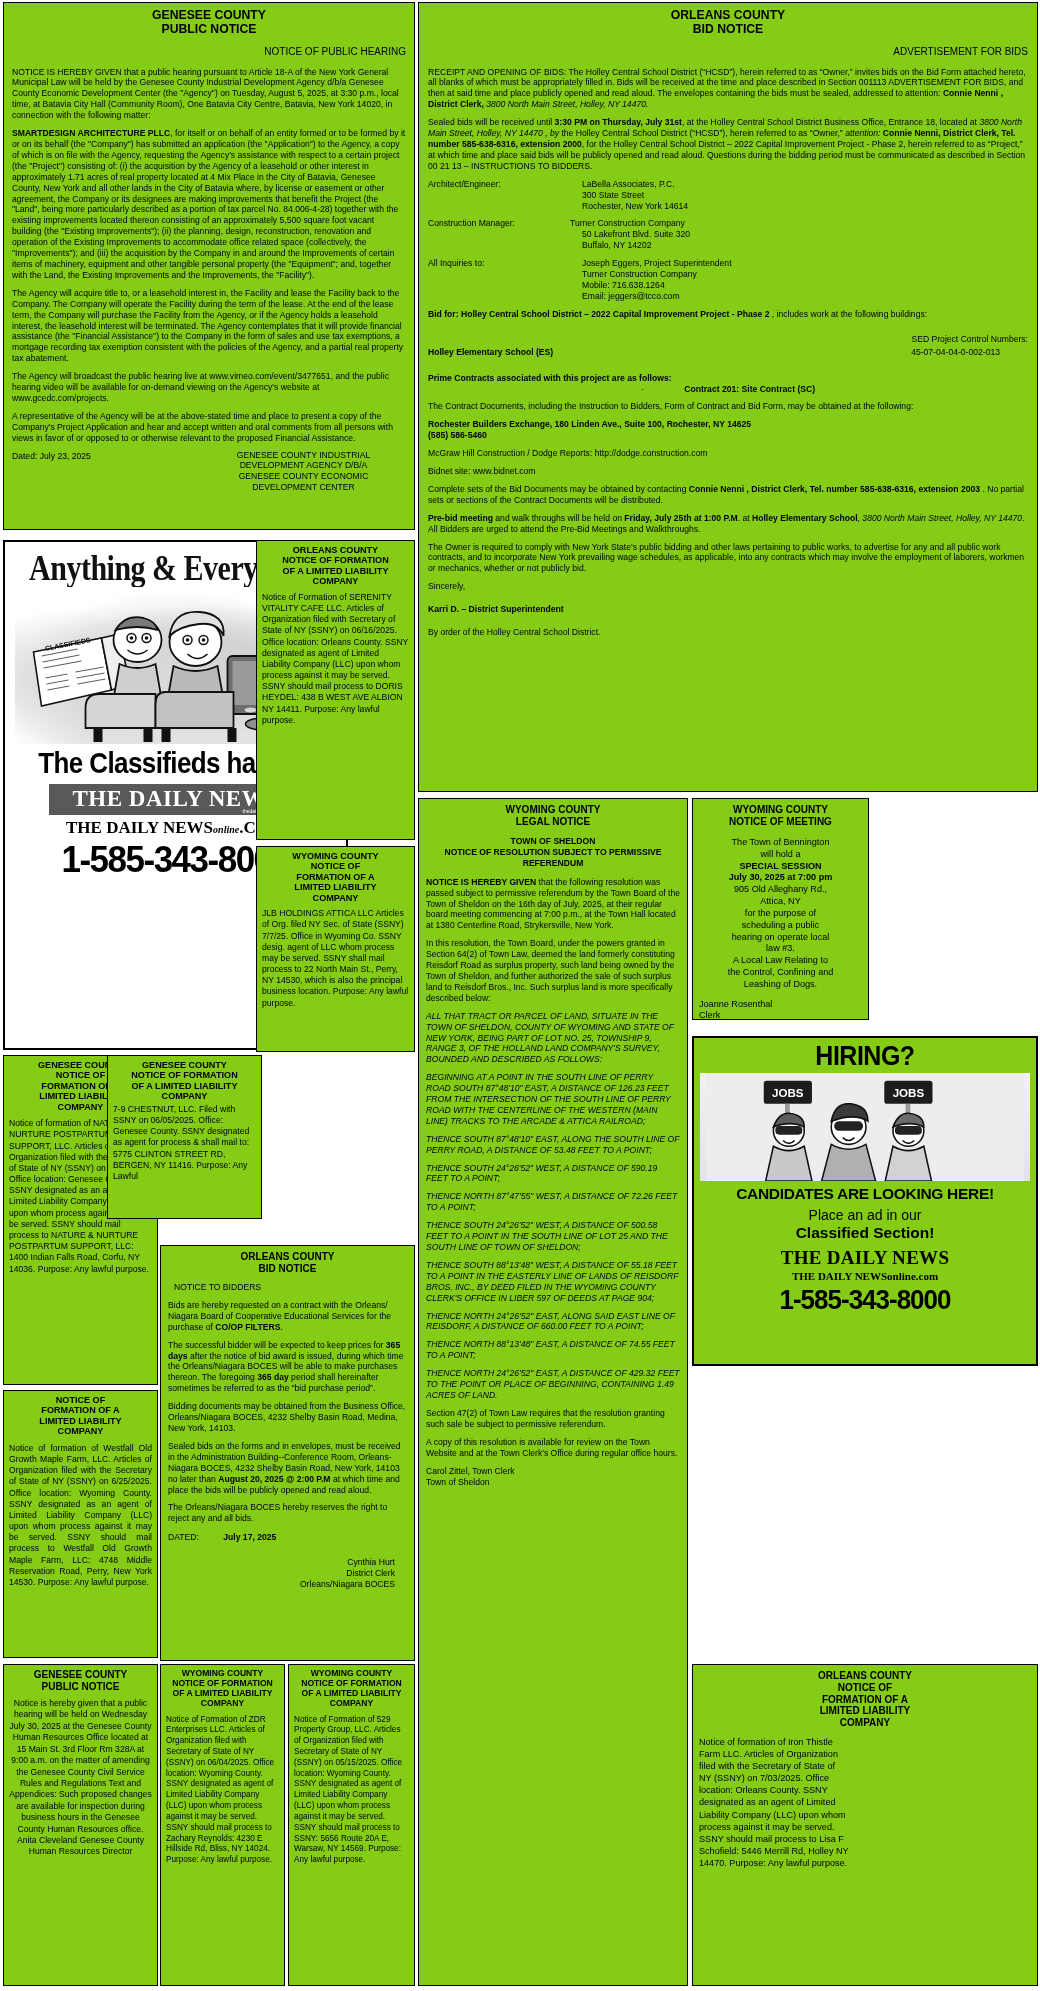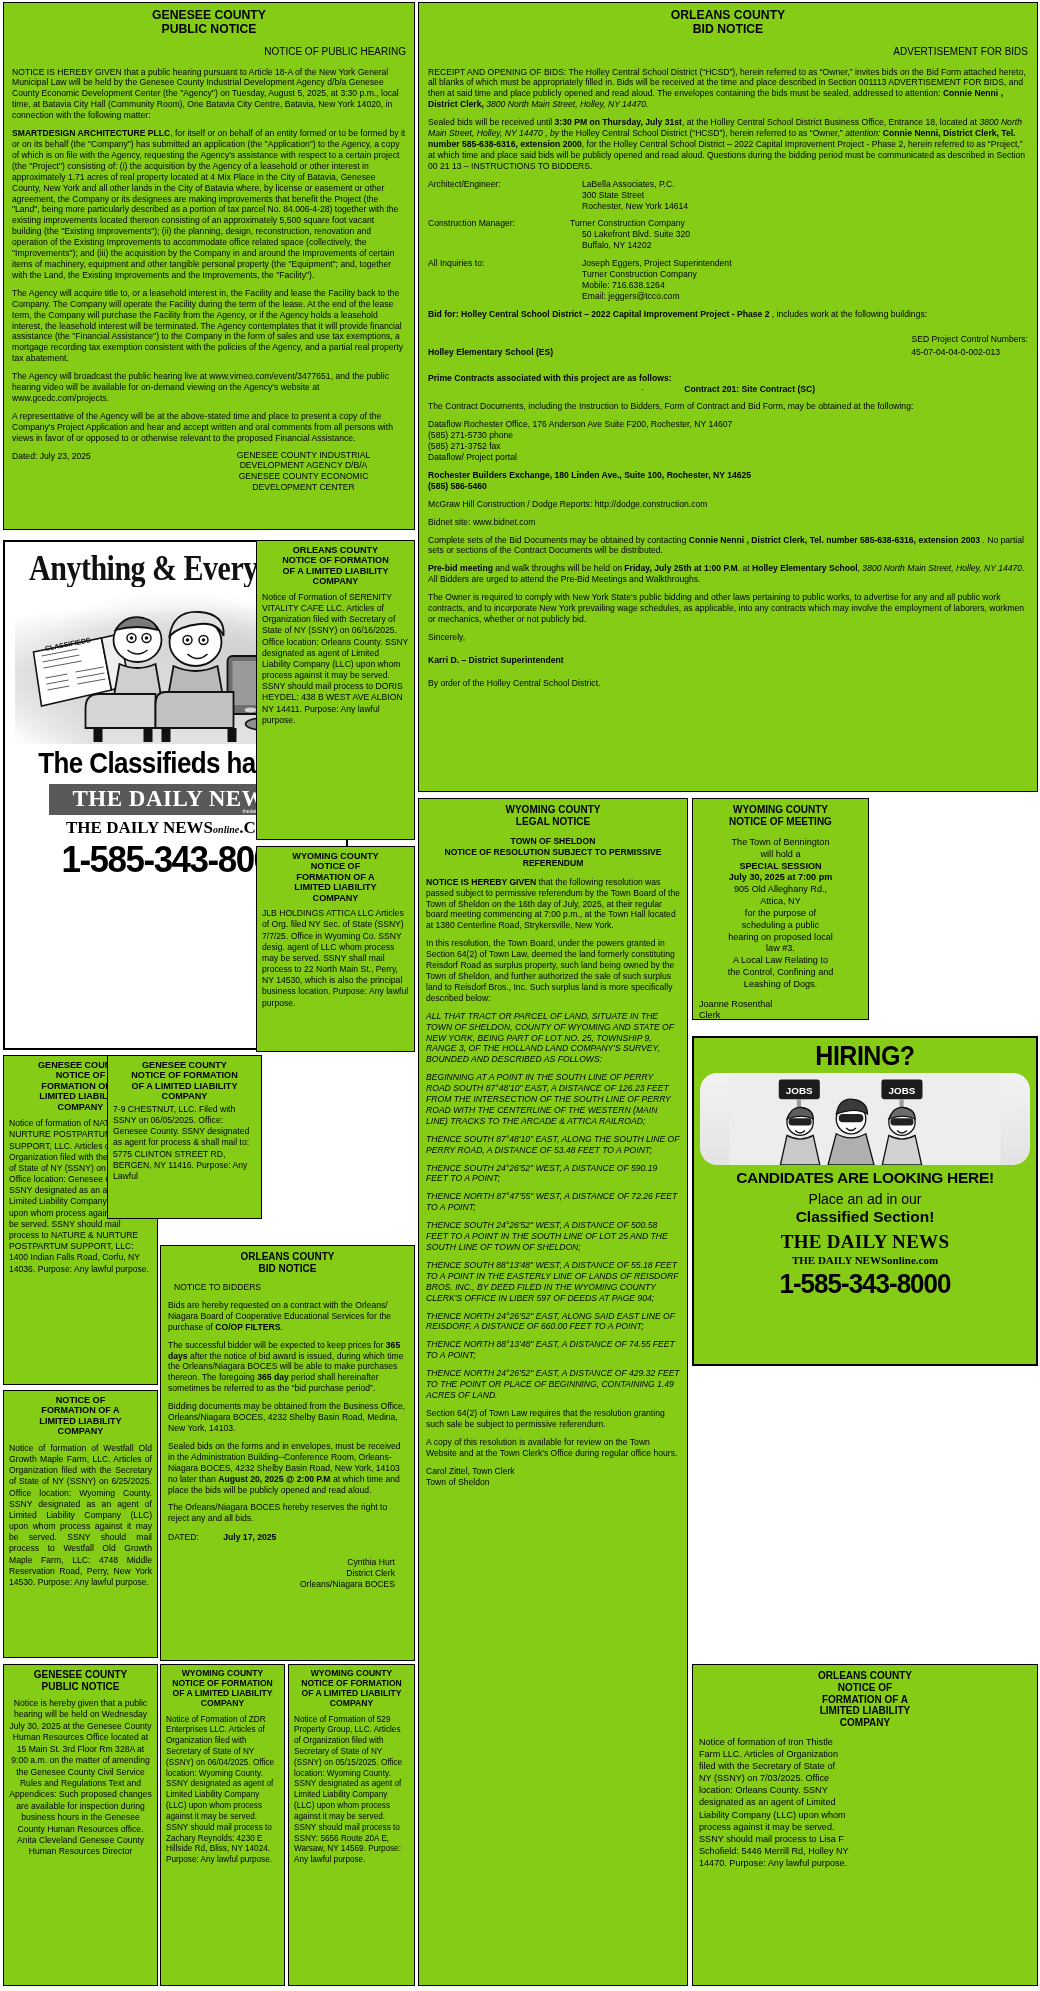--- a/index.html
+++ b/index.html
@@ -121,24 +121,23 @@
 
   
   #hiring-ad { border:2.5px solid #000; padding:0; }
   .hiring-title {
     text-align:center; font-weight:bold; font-size:25px;
     font-family:"Liberation Sans", sans-serif;
     margin-top:3px; letter-spacing:-0.5px;
     transform:scaleY(1.1);
   }
   .hiring-art {
-    height:92px; margin:3px 6px 0 6px; position:relative;
+    height:108px; margin:3px 6px 0 6px; position:relative;
     background:linear-gradient(#f2f2f2,#e3e3e3);
     overflow:hidden;
-    border-radius:17px;
   }
   .hiring-cta {
     text-align:center; font-weight:bold; font-size:15.5px;
     line-height:1.05; margin-top:5px; letter-spacing:-0.3px;
   }
   .hiring-sub {
     text-align:center; font-size:14px; line-height:1.12; margin-top:6px;
   }
   .hiring-sub .big { font-weight:bold; font-size:15.5px; display:block; }
   .hiring-dn {
@@ -228,26 +227,20 @@
     </div>
 
     <div class="b">Prime Contracts associated with this project are as follows:</div>
     <div style="margin-bottom:7px;text-align:center;">
       <span>·</span>
       <span class="b" style="padding-left:38px;">Contract 201: Site Contract (SC)</span>
     </div>
 
     <p>The Contract Documents, including the Instruction to Bidders, Form of Contract and Bid Form, may be obtained at the following:</p>
 
-    <div style="margin-bottom:7px;">
-      <div>Dataflow Rochester Office, 176 Anderson Ave Suite F200, Rochester, NY 14607</div>
-      <div>(585) 271-5730 phone</div>
-      <div>(585) 271-3752 fax</div>
-      <div>Dataflow/ Project portal</div>
-    </div>
     <div style="margin-bottom:7px;font-weight:bold;">
       <div>Rochester Builders Exchange, 180 Linden Ave., Suite 100, Rochester, NY 14625</div>
       <div>(585) 586-5460</div>
     </div>
     <div style="margin-bottom:7px;">
       <div>McGraw Hill Construction / Dodge Reports: http://dodge.construction.com</div>
     </div>
     <div style="margin-bottom:7px;">
       <div>Bidnet site: www.bidnet.com</div>
     </div>
@@ -455,21 +448,21 @@
     <p class="f85 i">BEGINNING AT A POINT IN THE SOUTH LINE OF PERRY ROAD SOUTH 87°48'10" EAST, A DISTANCE OF 126.23 FEET FROM THE INTERSECTION OF THE SOUTH LINE OF PERRY ROAD WITH THE CENTERLINE OF THE WESTERN (MAIN LINE) TRACKS TO THE ARCADE &amp; ATTICA RAILROAD;</p>
     <p class="f85 i">THENCE SOUTH 87°48'10" EAST, ALONG THE SOUTH LINE OF PERRY ROAD, A DISTANCE OF 53.48 FEET TO A POINT;</p>
     <p class="f85 i">THENCE SOUTH 24°26'52" WEST, A DISTANCE OF 590.19 FEET TO A POINT;</p>
     <p class="f85 i">THENCE NORTH 87°47'55" WEST, A DISTANCE OF 72.26 FEET TO A POINT;</p>
     <p class="f85 i">THENCE SOUTH 24°26'52" WEST, A DISTANCE OF 500.58 FEET TO A POINT IN THE SOUTH LINE OF LOT 25 AND THE SOUTH LINE OF TOWN OF SHELDON;</p>
     <p class="f85 i">THENCE SOUTH 88°13'48" WEST, A DISTANCE OF 55.18 FEET TO A POINT IN THE EASTERLY LINE OF LANDS OF REISDORF BROS. INC., BY DEED FILED IN THE WYOMING COUNTY CLERK'S OFFICE IN LIBER 597 OF DEEDS AT PAGE 904;</p>
     <p class="f85 i">THENCE NORTH 24°26'52" EAST, ALONG SAID EAST LINE OF REISDORF, A DISTANCE OF 660.00 FEET TO A POINT;</p>
     <p class="f85 i">THENCE NORTH 88°13'48" EAST, A DISTANCE OF 74.55 FEET TO A POINT;</p>
     <p class="f85 i">THENCE NORTH 24°26'52" EAST, A DISTANCE OF 429.32 FEET TO THE POINT OR PLACE OF BEGINNING, CONTAINING 1.49 ACRES OF LAND.</p>
 
-    <p class="f85">Section 64(2) of Town Law requires that the resolution granting such sale be subject to permissive referendum.</p>
+    <p class="f85">Section 47(2) of Town Law requires that the resolution granting such sale be subject to permissive referendum.</p>
     <p class="f85">A copy of this resolution is available for review on the Town Website and at the Town Clerk's Office during regular office hours.</p>
     <div class="f85" style="margin-top:6px; line-height:1.3;">
       <div>Carol Zittel, Town Clerk</div>
       <div>Town of Sheldon</div>
     </div>
   </div>
 
   <div class="box f9" style="left:692px; top:798px; width:177px; height:222px; padding:5px 6px;">
     <div class="hd f10" style="line-height:1.2;">
       <div>WYOMING COUNTY</div>
@@ -477,21 +470,21 @@
     </div>
     <div class="ctr f9" style="line-height:1.3;">
       <div>The Town of Bennington</div>
       <div>will hold a</div>
       <div class="b">SPECIAL SESSION</div>
       <div class="b">July 30, 2025 at 7:00 pm</div>
       <div>905 Old Alleghany Rd.,</div>
       <div>Attica, NY</div>
       <div>for the purpose of</div>
       <div>scheduling a public</div>
-      <div>hearing on proposed local</div>
+      <div>hearing on operate local</div>
       <div>law #3.</div>
       <div>A Local Law Relating to</div>
       <div>the Control, Confining and</div>
       <div>Leashing of Dogs.</div>
     </div>
     <div class="f9" style="margin-top:8px; line-height:1.3;">
       <div>Joanne Rosenthal</div>
       <div>Clerk</div>
     </div>
   </div>

